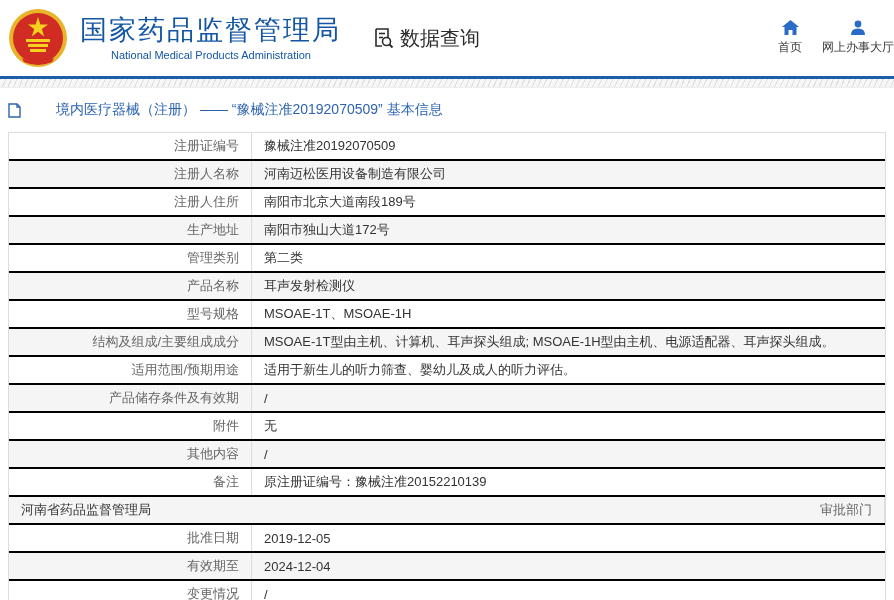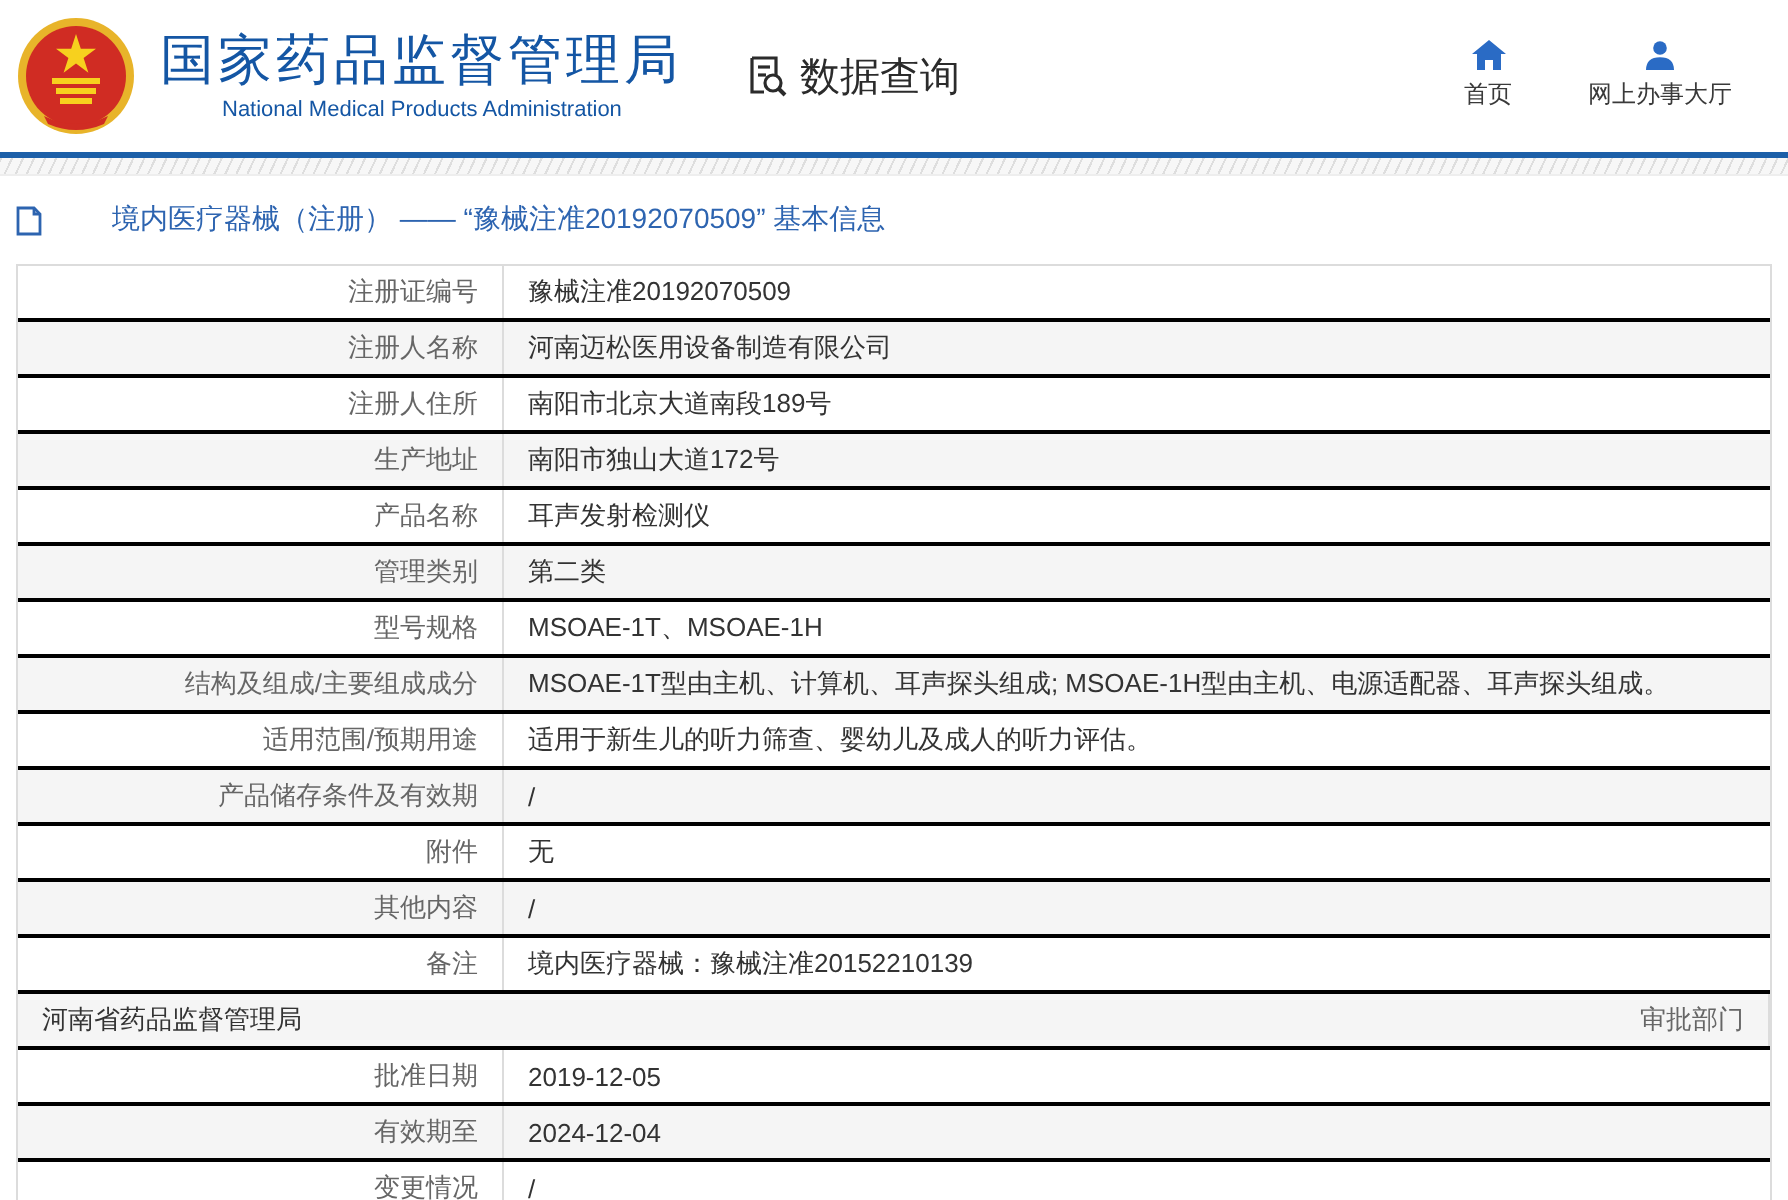--- a/index.html
+++ b/index.html
@@ -7,21 +7,21 @@
     font-family:"Liberation Sans","DejaVu Sans",sans-serif; overflow:hidden; }
 
   
   .header { display:flex; align-items:center; height:76px; padding-left:8px; }
   .emblem { width:60px; height:60px; flex:0 0 auto; }
   .brand { margin-left:12px; }
   .brand-cn { font-size:27px; font-weight:normal; color:#1456a4; letter-spacing:2px; line-height:1.15; }
   .brand-en { font-size:11px; color:#1456a4; margin-top:2px;padding-left:31px; }
   .section { display:flex; align-items:center; margin-left:30px; color:#2b2b2b; cursor:pointer;justify-content:flex-end; }
   .section-label { font-size:20px; color:#2b2b2b; margin-left:5px; }
-  .nav { margin-left:auto; display:flex; gap:38px; padding-right:28px; }
+  .nav { margin-left:auto; display:flex; gap:20px; }
   .nav-item { display:flex; flex-direction:column; align-items:center; cursor:pointer; }
   .nav-item svg { display:block; }
   .nav-label { font-size:12px; color:#3a3a3a; margin-top:4px; white-space:nowrap; }
 
   .blue-rule { height:3px; background:#1c5fa8; }
   .hatch-strip { height:9px;
     background:repeating-linear-gradient(115deg,#dedede 0 1px,#f7f7f7 1px 5px);
     border-bottom:1px solid #eee; }
 
   
@@ -111,30 +111,30 @@
     <div class="cell label">注册人住所</div>
     <div class="cell value">南阳市北京大道南段189号</div>
   </div>
 
   <div class="row">
     <div class="cell label">生产地址</div>
     <div class="cell value">南阳市独山大道172号</div>
   </div>
 
   <div class="row">
+    <div class="cell label">管理类别</div>
+    <div class="cell value">第二类</div>
+  </div>
+
+  <div class="row">
     <div class="cell label">产品名称</div>
     <div class="cell value">耳声发射检测仪</div>
   </div>
 
   <div class="row">
-    <div class="cell label">管理类别</div>
-    <div class="cell value">第二类</div>
-  </div>
-
-  <div class="row">
     <div class="cell label">型号规格</div>
     <div class="cell value">MSOAE-1T、MSOAE-1H</div>
   </div>
 
   <div class="row">
     <div class="cell label">结构及组成/主要组成成分</div>
     <div class="cell value">MSOAE-1T型由主机、计算机、耳声探头组成; MSOAE-1H型由主机、电源适配器、耳声探头组成。</div>
   </div>
 
   <div class="row">
@@ -152,21 +152,21 @@
     <div class="cell value">无</div>
   </div>
 
   <div class="row">
     <div class="cell label">其他内容</div>
     <div class="cell value">/</div>
   </div>
 
   <div class="row">
     <div class="cell label">备注</div>
-    <div class="cell value">境内医疗器械：豫械注准20152210139</div>
+    <div class="cell value">原注册证编号：豫械注准20152210139</div>
   </div>
 
   <div class="row">
     <div class="cell value">河南省药品监督管理局</div>
     <div class="cell label">审批部门</div>
   </div>
 
   <div class="row">
     <div class="cell label">批准日期</div>
     <div class="cell value">2019-12-05</div>

